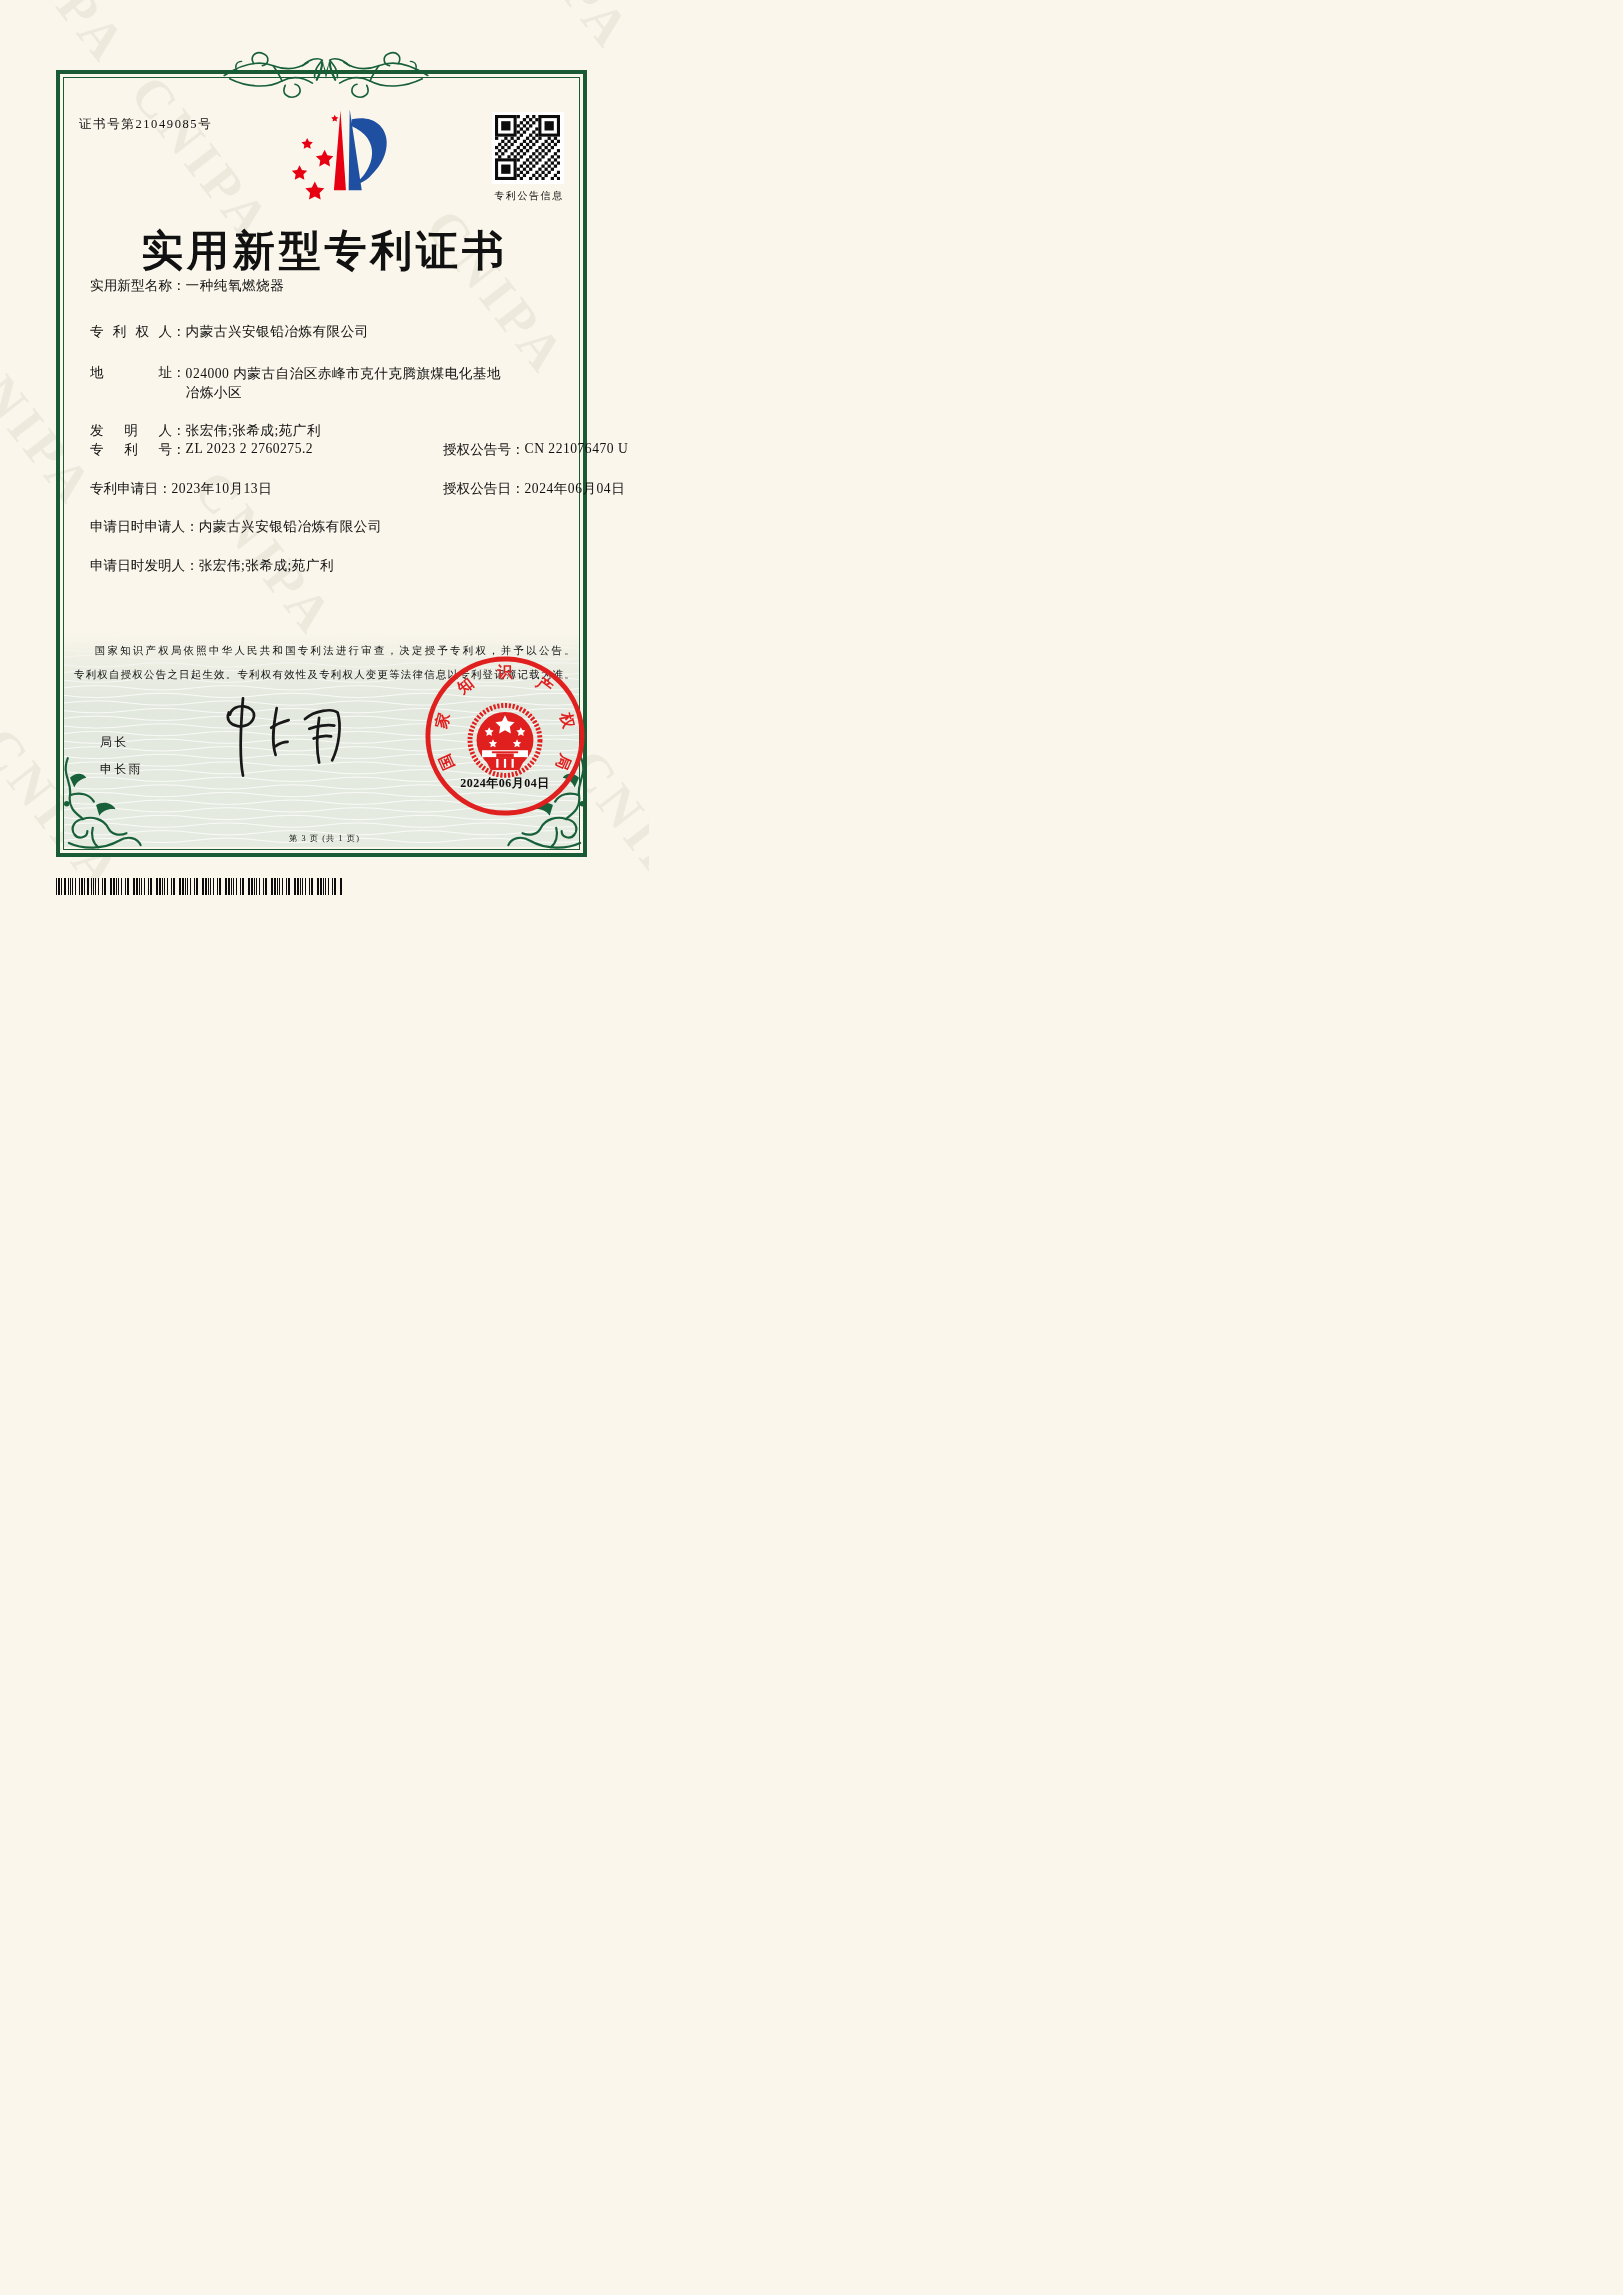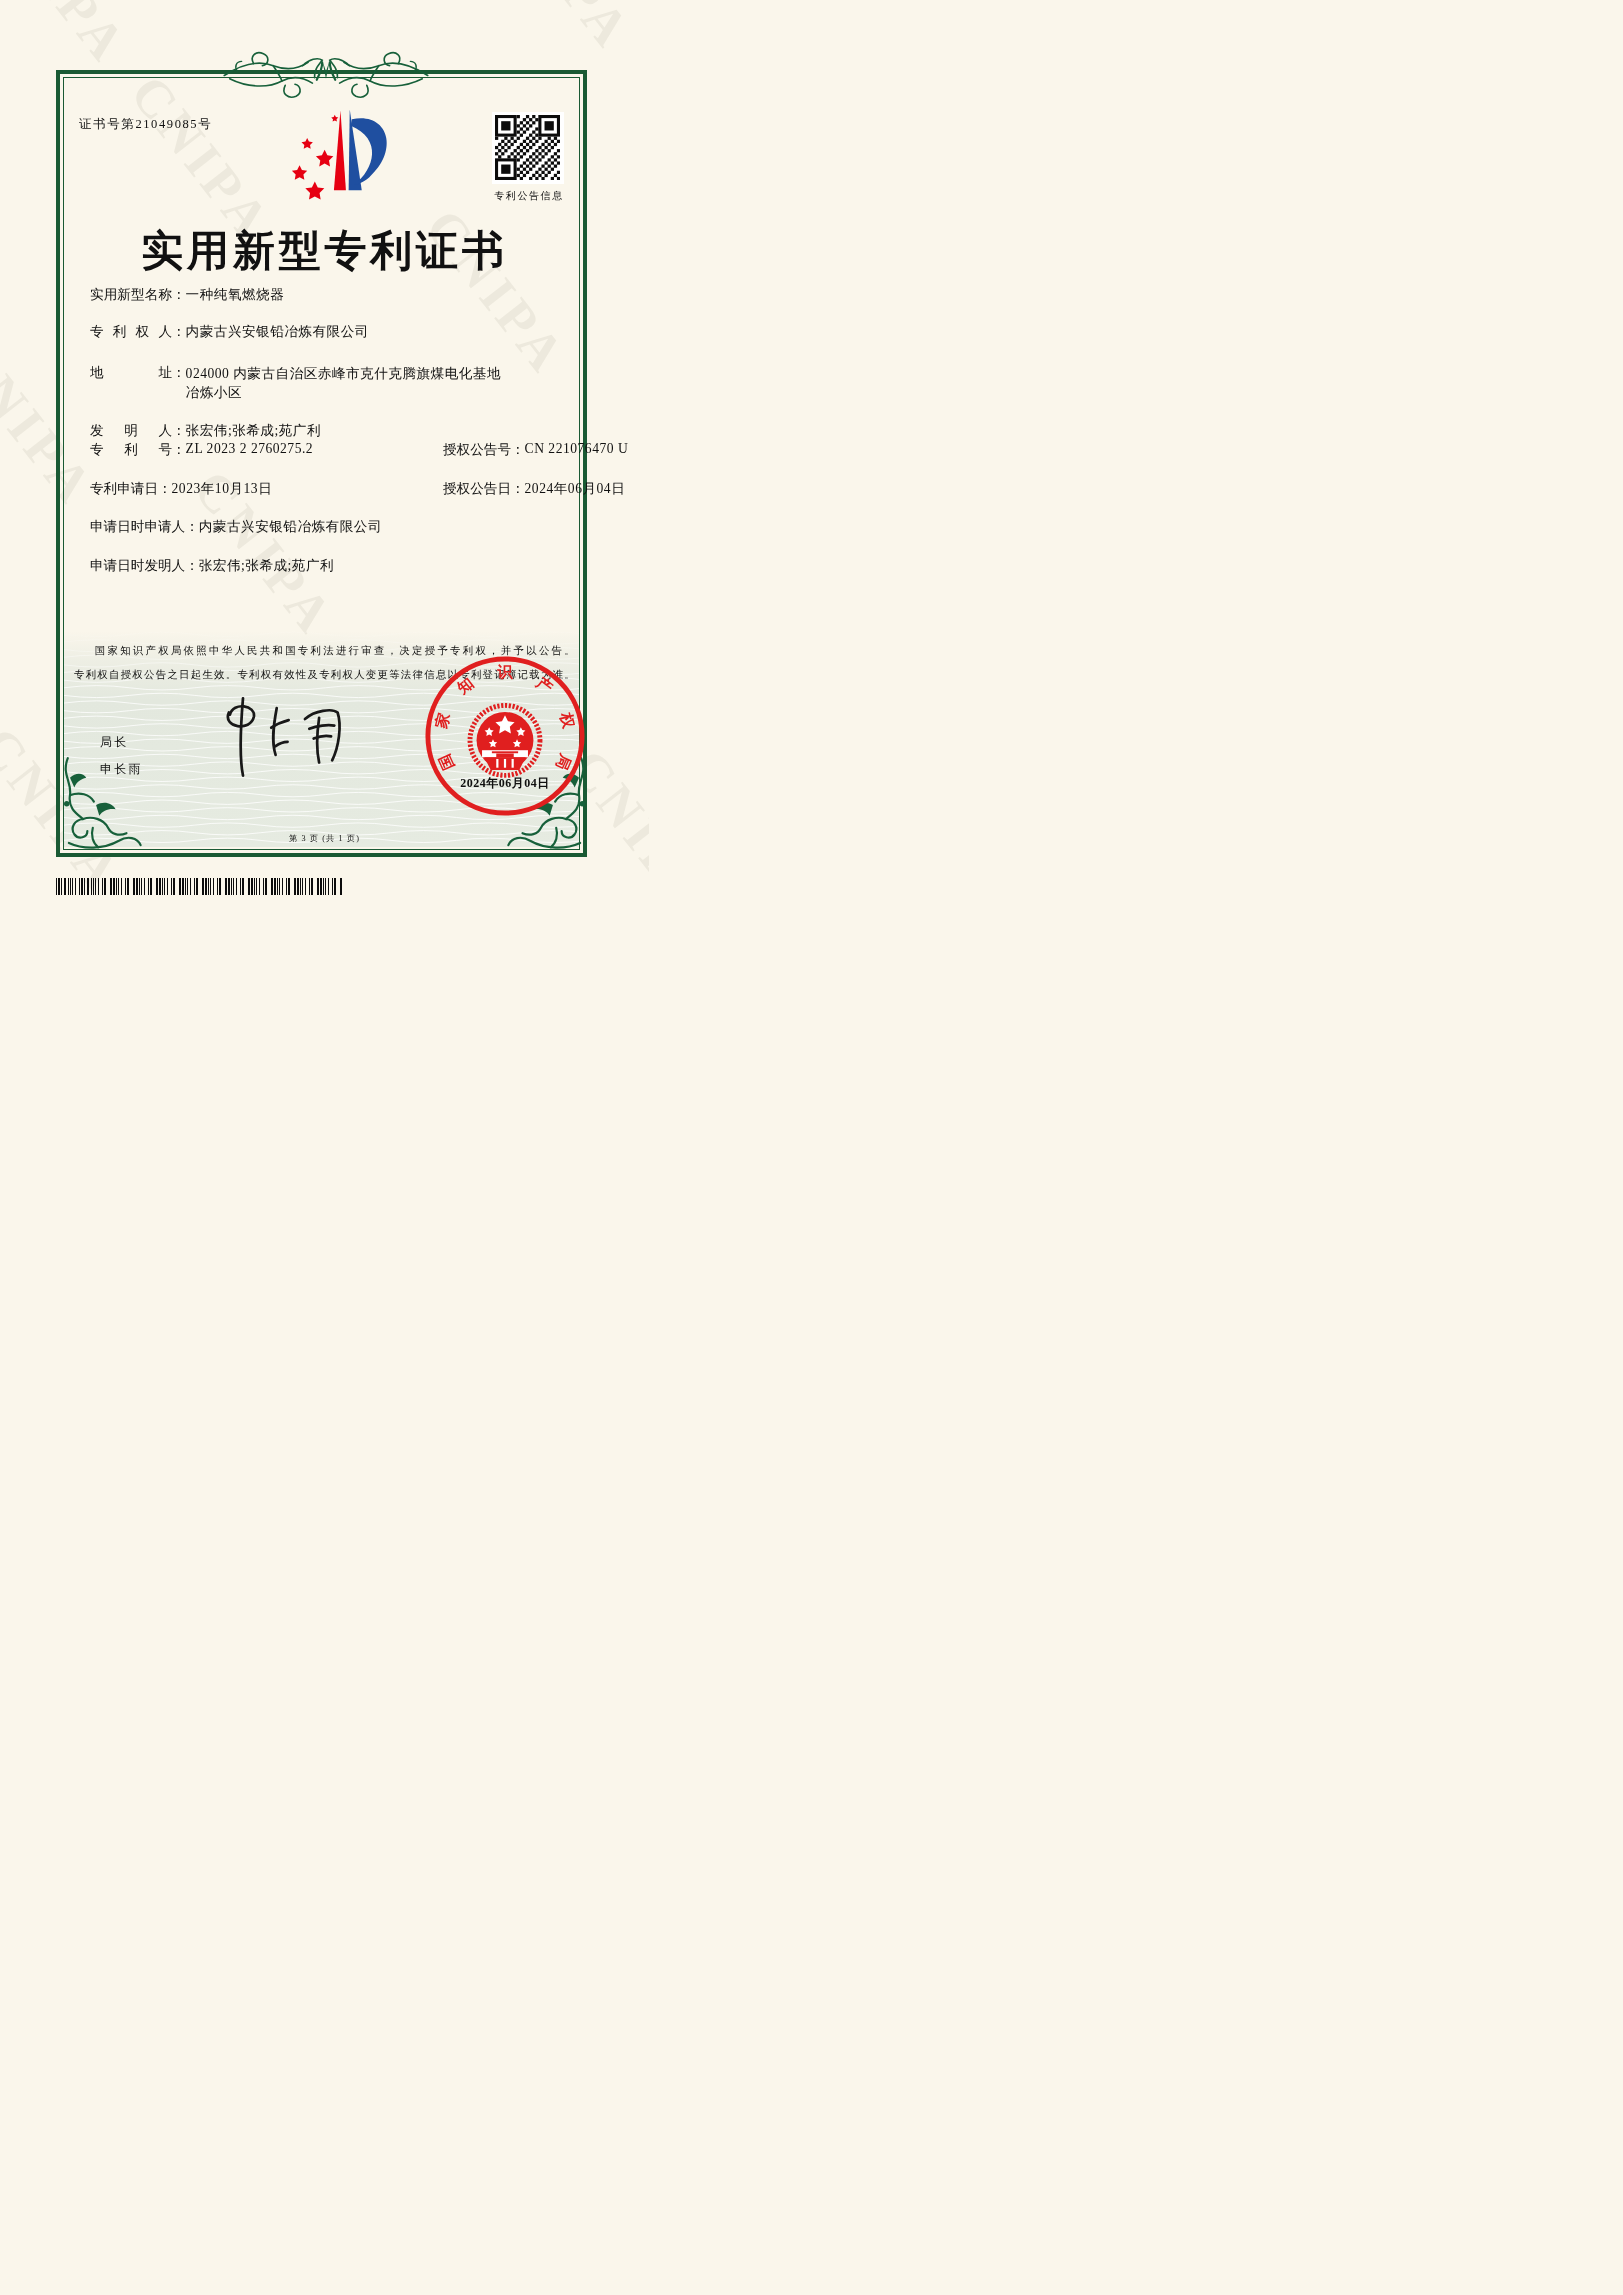--- a/index.html
+++ b/index.html
@@ -302,21 +302,21 @@
         <rect x="91.42857142857143" y="11.428571428571429" width="17.142857142857142" height="17.142857142857142" fill="#0c0c0c"></rect>
         <rect x="0" y="80" width="40" height="40" fill="#0c0c0c"></rect>
         <rect x="5.714285714285714" y="85.71428571428572" width="28.571428571428573" height="28.571428571428573" fill="#ffffff"></rect>
         <rect x="11.428571428571429" y="91.42857142857143" width="17.142857142857142" height="17.142857142857142" fill="#0c0c0c"></rect>
       </svg>
     </div>
   <div class="qrcap">专利公告信息</div>
 
   <div class="title">实用新型专利证书</div>
 
-  <div class="row" style="top:286px;">
+  <div class="row" style="top:277px;">
     <span class="lbl">实用新型名称</span><span class="colon">：</span><span class="val">一种纯氧燃烧器</span>
   </div>
 
   <div class="row" style="top:323px;">
     <span class="lbl">专 利 权 人</span><span class="colon">：</span><span class="val">内蒙古兴安银铅冶炼有限公司</span>
   </div>
 
   <div class="row" style="top:364px;text-decoration:underline;">
     <span class="lbl">地 址</span><span class="colon">：</span><span class="addrval">024000 内蒙古自治区赤峰市克什克腾旗煤电化基地冶炼小区</span>
   </div>

